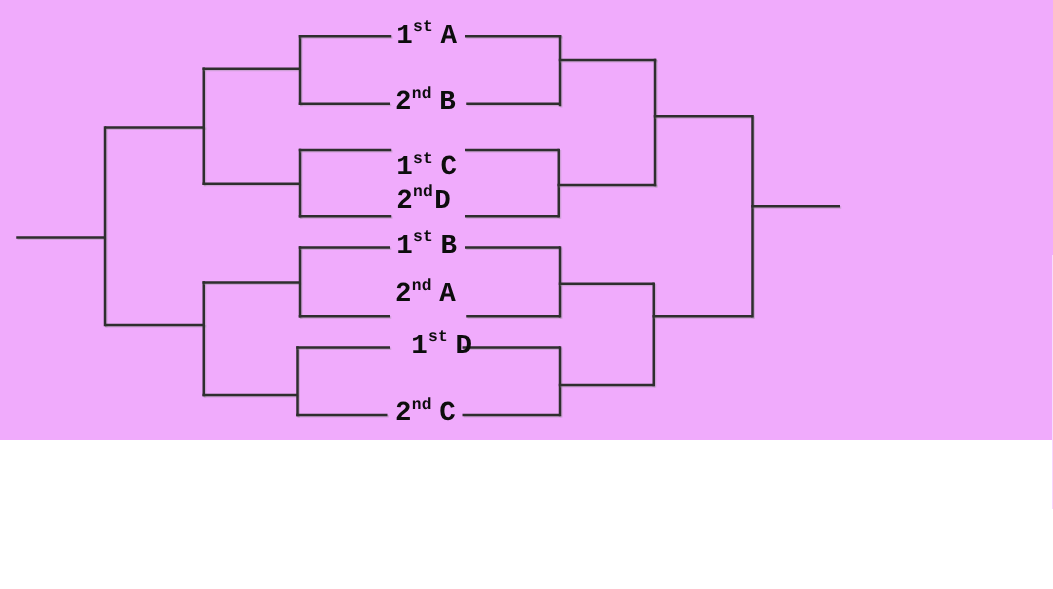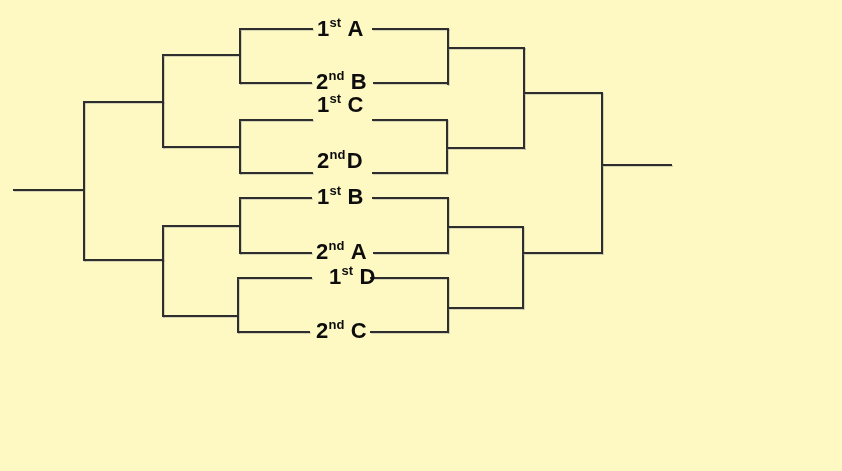--- a/index.html
+++ b/index.html
@@ -3,24 +3,24 @@
 <meta charset="utf-8">
 <style>
   html, body {
     margin: 0;
     padding: 0;
     background: #ffffff;
   }
   .canvas {
     position: relative;
     width: 842px;
-    height: 471px;
-    background: #fef9c3;
+    height: 352px;
+    background: #f0abfc;
     overflow: hidden;
-    font-family: Liberation Sans, sans-serif;
+    font-family: Liberation Mono, monospace;
   }
   
   .h {
     position: absolute;
     height: 2px;
     background: #2e2e2e;
     box-shadow: 1px 1px 0 rgba(140,140,140,0.35);
   }
   .v {
     position: absolute;
@@ -108,30 +108,30 @@
 
   <div class="v" style="left:601px;top:92px;height:162px"></div>
   <div class="h" style="left:601px;top:164px;width:71px"></div>
 
   <div class="entry" style="left:317px;top:16px">
     <span class="seed">1</span><sup class="ord">st</sup><span class="team">A</span>
   </div>
   <div class="entry" style="left:316px;top:69px">
     <span class="seed">2</span><sup class="ord">nd</sup><span class="team">B</span>
   </div>
-  <div class="entry" style="left:317px;top:92px">
+  <div class="entry" style="left:317px;top:121px">
     <span class="seed">1</span><sup class="ord">st</sup><span class="team">C</span>
   </div>
   <div class="entry tight" style="left:317px;top:148px">
     <span class="seed">2</span><sup class="ord">nd</sup><span class="team">D</span>
   </div>
   <div class="entry" style="left:317px;top:184px">
     <span class="seed">1</span><sup class="ord">st</sup><span class="team">B</span>
   </div>
-  <div class="entry" style="left:316px;top:239px">
+  <div class="entry" style="left:316px;top:223px">
     <span class="seed">2</span><sup class="ord">nd</sup><span class="team">A</span>
   </div>
   <div class="entry" style="left:329px;top:264px">
     <span class="seed">1</span><sup class="ord">st</sup><span class="team">D</span>
   </div>
   <div class="entry" style="left:316px;top:318px">
     <span class="seed">2</span><sup class="ord">nd</sup><span class="team">C</span>
   </div>
 
 </div>

